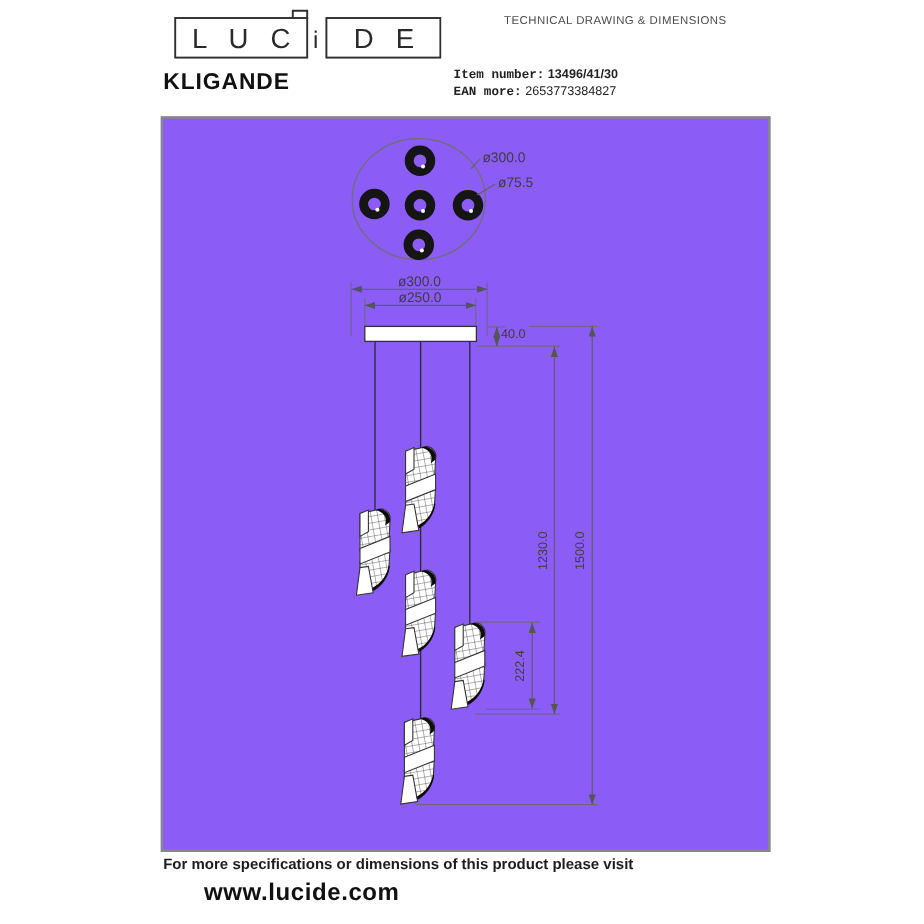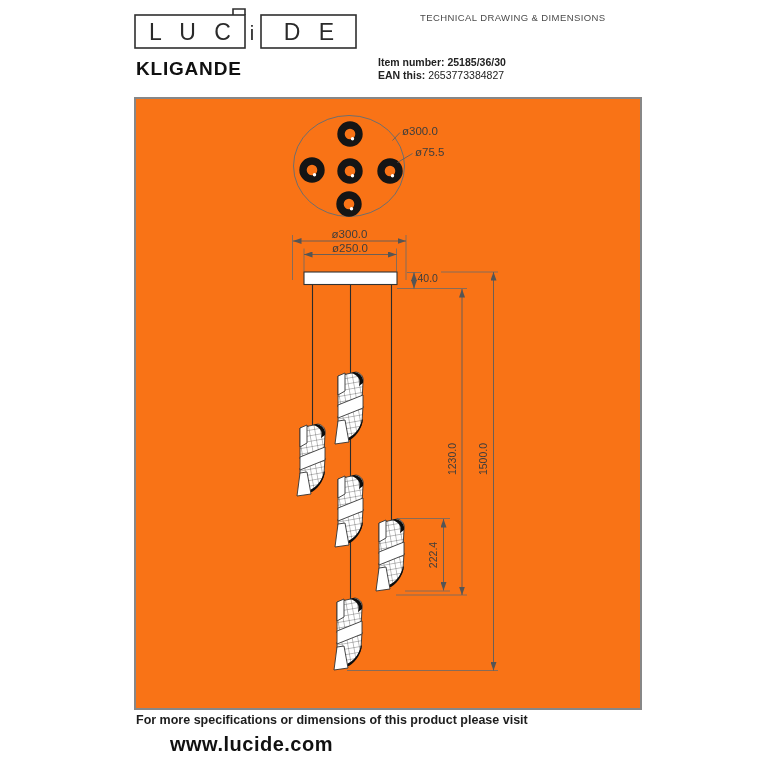--- a/index.html
+++ b/index.html
@@ -4,60 +4,60 @@
 <style>
   html,body{margin:0;padding:0;background:#ffffff;}
   body{width:770px;height:770px;position:relative;overflow:hidden;
        font-family:"Liberation Sans",sans-serif;color:#1f1f1f;}
   .abs{position:absolute;}
   .doc-title{left:420px;top:12px;width:212px;text-align:left;
              font-size:9.5px;letter-spacing:.4px;color:#4a4a4a;}
   .product-name{left:136px;top:58px;font-size:19px;font-weight:bold;
                 letter-spacing:.8px;color:#111;}
   .codes{left:378px;top:56px;font-size:10.5px;line-height:13px;color:#222;}
-  .codes .lbl{font-weight:bold;}
+  .codes .lbl{font-weight:bold;font-family:Liberation Mono, monospace;}
   .codes .val-bold{font-weight:bold;}
   .frame{left:134px;top:97px;width:508px;height:613px;
-         border:2px solid #878787;box-sizing:border-box;background:#f97316;}
+         border:2px solid #878787;box-sizing:border-box;background:#8b5cf6;}
   .frame svg{position:absolute;left:0;top:0;}
   .footer-note{left:136px;top:713px;font-size:12.5px;font-weight:bold;color:#1d1d1d;}
   .footer-site{left:134px;top:733px;font-size:20px;font-weight:bold;
                letter-spacing:.5px;color:#111;margin-left:36px;}
   .dim-txt{font-size:10.5px;fill:#3d3d3d;font-family:"Liberation Sans",sans-serif;}
   .dia-txt{font-size:11.5px;fill:#3d3d3d;font-family:"Liberation Sans",sans-serif;}
   .logo-letter{font-size:23px;fill:#2a2a2a;font-family:"Liberation Sans",sans-serif;letter-spacing:6px;}
   .logo-i{font-size:20px;fill:#2a2a2a;font-family:"Liberation Sans",sans-serif;}
 </style>
 </head>
 <body>
 
-<div class="abs" style="left:133px;top:7px;width:224px;height:46px;">
+<div class="abs" style="left:144px;top:7px;width:224px;height:46px;">
   <svg width="224" height="46" viewBox="0 0 224 46">
     <g fill="none" stroke="#2f2f2f" stroke-width="1.6">
       <rect x="2" y="8" width="110" height="33"></rect>
       <path d="M100,8 L100,2 L112,2 L112,8"></path>
       <rect x="128" y="8" width="95" height="33"></rect>
     </g>
     <text x="60" y="33" text-anchor="middle" class="logo-letter">L U C</text>
     <text x="119" y="33" text-anchor="middle" class="logo-i">i</text>
     <text x="179" y="33" text-anchor="middle" class="logo-letter">D E</text>
   </svg>
 </div>
 
 <div class="abs doc-title">TECHNICAL DRAWING &amp; DIMENSIONS</div>
 
 <div class="abs product-name">KLIGANDE</div>
 
 <div class="abs codes">
   <div>
     <span class="lbl">Item number:</span>
-    <span class="val-bold">25185/36/30</span>
+    <span class="val-bold">13496/41/30</span>
   </div>
   <div>
-    <span class="lbl">EAN this:</span>
+    <span class="lbl">EAN more:</span>
     <span>2653773384827</span>
   </div>
 </div>
 
 <div class="abs frame">
 <svg width="504" height="609" viewBox="135 98 504 609">
   <defs>
     <pattern id="grid" patternUnits="userSpaceOnUse" width="5.5" height="5.5" patternTransform="rotate(-10)">
       <rect width="5.5" height="5.5" fill="#ffffff"></rect>
       <path d="M0,0 H5.5 M0,0 V5.5" stroke="#4a4a4a" stroke-width="0.7" fill="none"></path>

